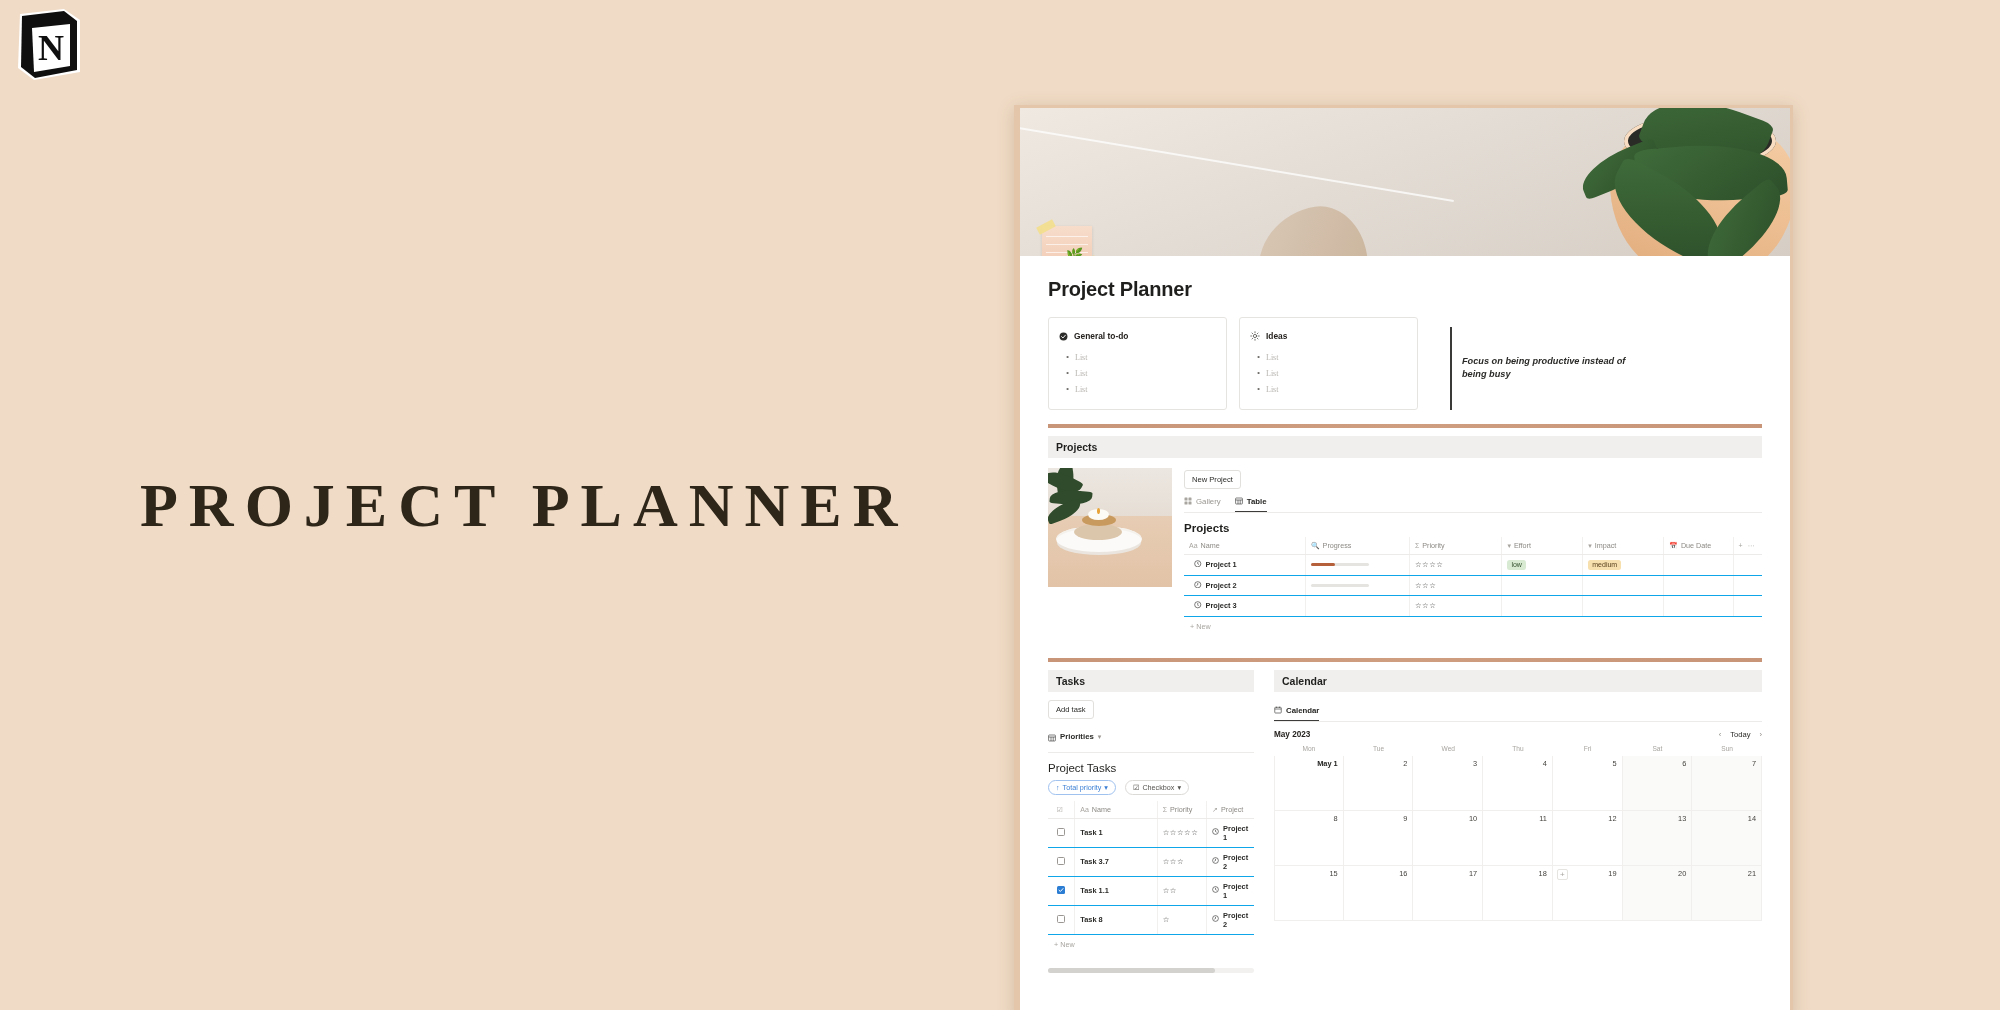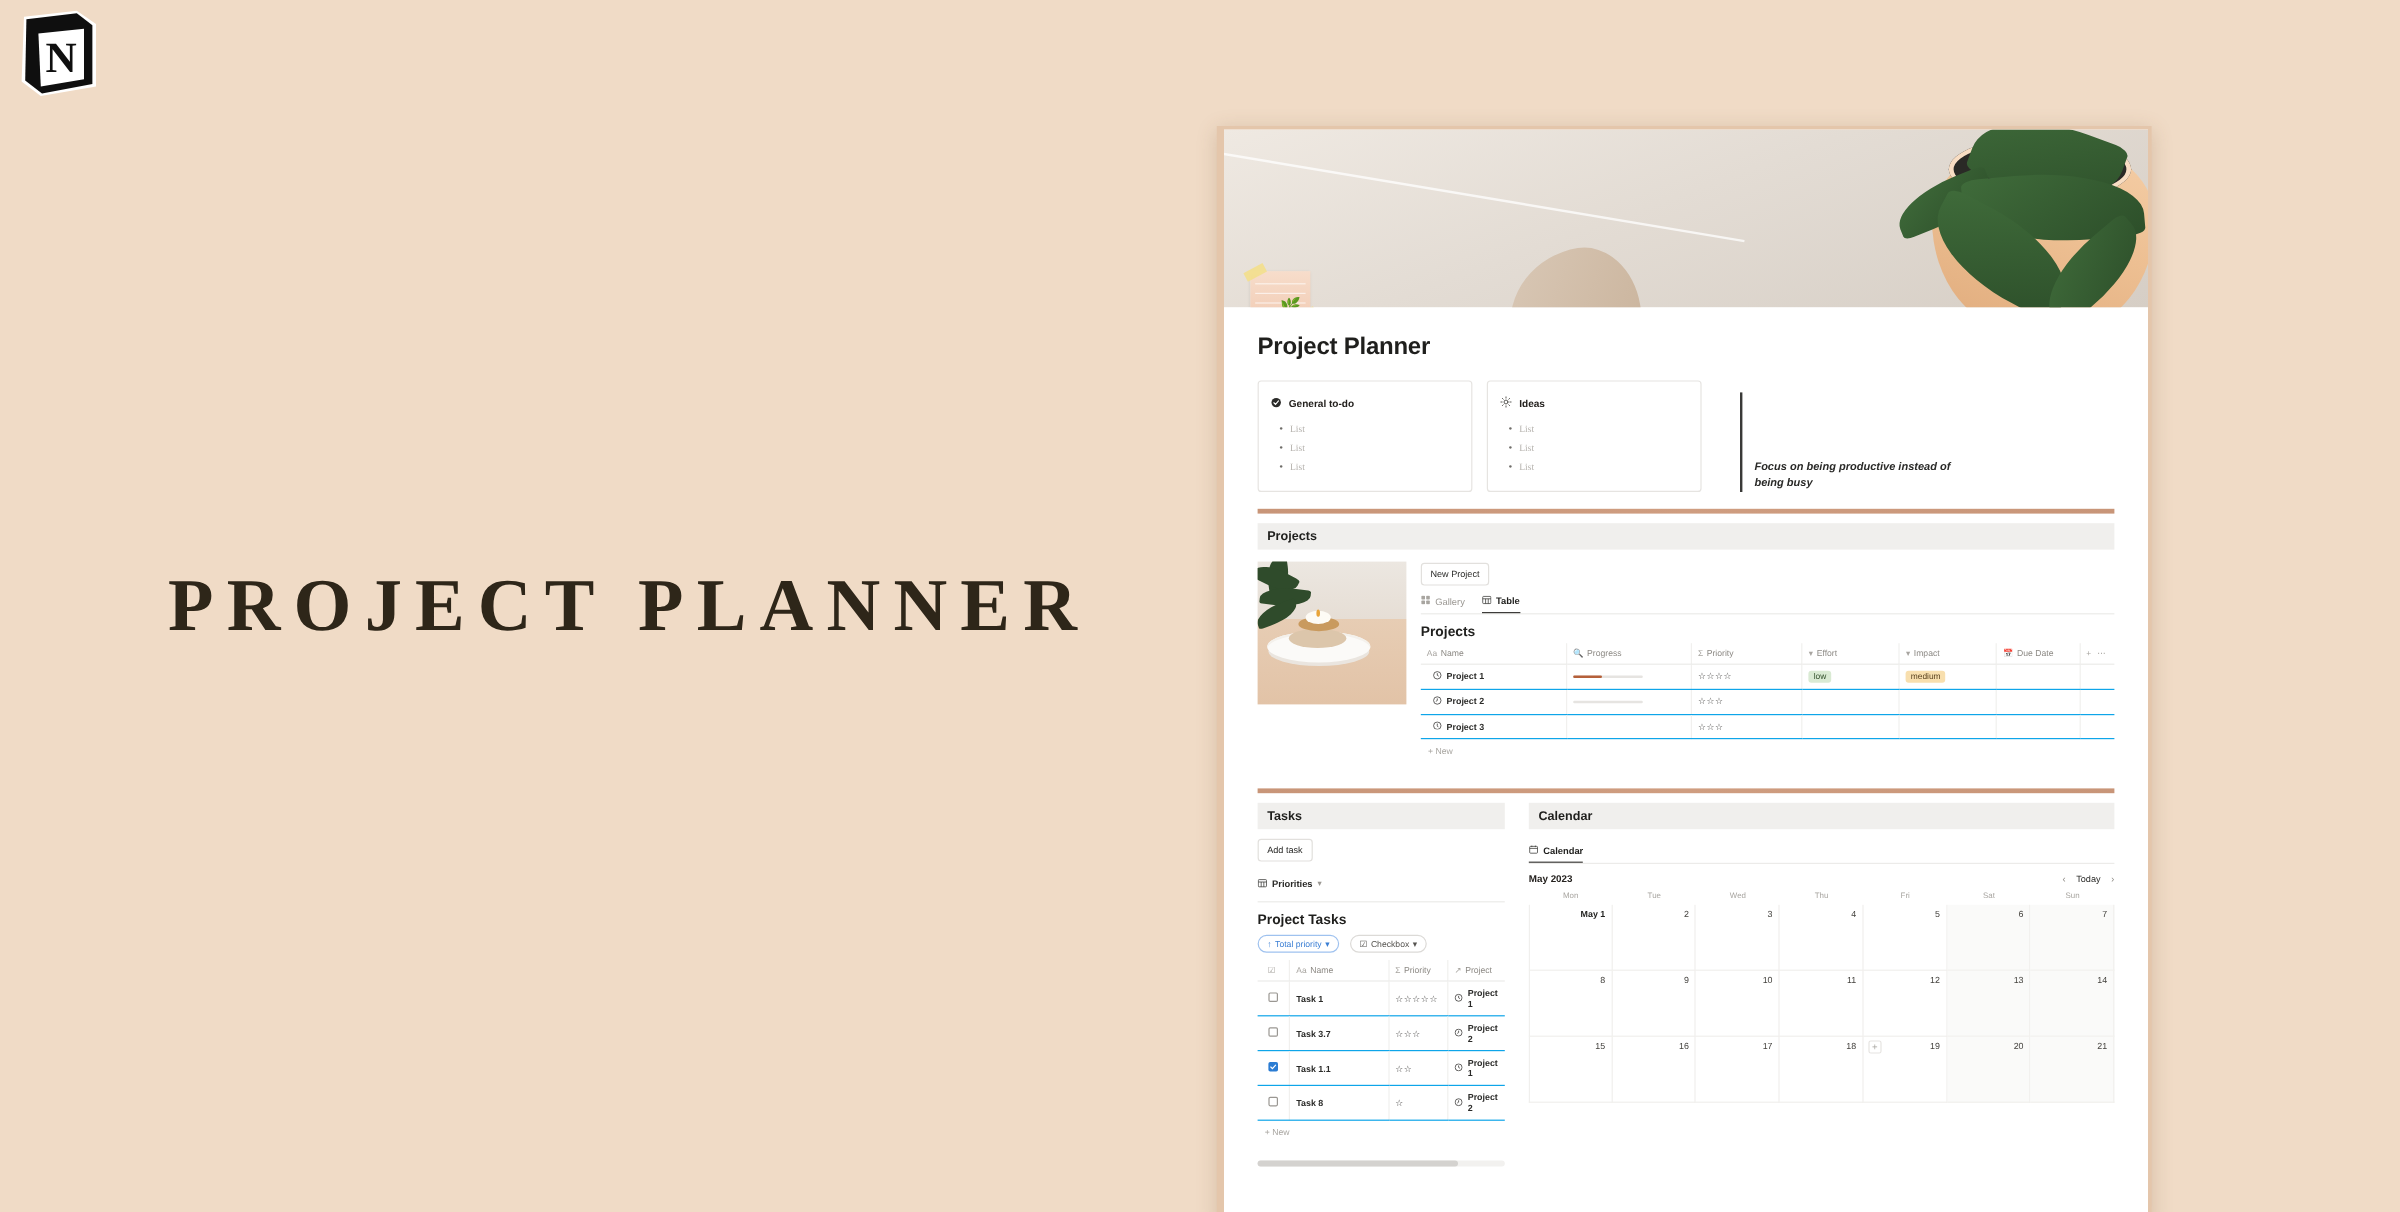--- a/index.html
+++ b/index.html
@@ -125,21 +125,21 @@
   }
   .card-head { display: flex; align-items: center; gap: 6px; margin-bottom: 4px; }
   .card-head .ttl { font-size: 8.4px; font-weight: 700; color: #25221f; }
   .card ul { list-style: none; margin: 0; padding-left: 16px; }
   .card li {
     font-size: 8px; color: #b6b3ae; position: relative; padding: 3.6px 0 3.6px 0; font-family: Liberation Serif, serif;
   }
   .card li::before {
     content: "•"; position: absolute; left: -9px; top: 2.5px; color: #6f6d69; font-size: 9px;
   }
-  .quote-wrap { display: flex; align-items: flex-end; padding-left: 20px; padding-top: 10px; }
+  .quote-wrap { display: flex; align-items: center; padding-left: 20px; padding-top: 10px; }
   .quote-bar { width: 2px; background: #3a3a38; align-self: stretch; margin-right: 10px; }
   .quote-txt {
     font-size: 9.2px; font-style: italic; font-weight: 700; color: #2a2a28;
     line-height: 1.45; width: 165px;
   }
 
   .divider-rule { height: 4px; background: linear-gradient(90deg,#c89578,#cf9d80,#c89578); margin: 14px 0 8px 0; }
   .section-bar {
     background: #f0efed; padding: 5px 8px; font-size: 10.5px; font-weight: 700; color: #1f1f1d;
   }
@@ -176,21 +176,21 @@
   .proj-photo .flame {
     position: absolute; left: 49px; top: 40px; width: 3px; height: 6px;
     background: #e8a43a; border-radius: 50% 50% 40% 40%;
   }
 
   .proj-db { flex: 1; }
   .btn-newproject {
     display: inline-block; border: 1px solid #e2e0dd; border-radius: 3px;
     font-size: 7.6px; color: #2a2a28; padding: 4px 7px; background: #fff; font-weight: 400;
   }
-  .view-tabs { display: flex; align-items: center; gap: 14px; margin-top: 8px; border-bottom: 1px solid #ecebe9; }
+  .view-tabs { display: flex; align-items: flex-start; gap: 14px; margin-top: 8px; border-bottom: 1px solid #ecebe9; }
   .view-tab { display: flex; align-items: center; gap: 4px; font-size: 7.8px; color: #9a9792; padding-bottom: 4px; }
   .view-tab.active { color: #1f1f1d; font-weight: 600; border-bottom: 1.6px solid #3d3c3a; }
   .db-title { font-size: 11.5px; font-weight: 700; color: #1f1f1d; margin: 9px 0 3px 0; }
 
   table.db { width: 100%; border-collapse: collapse; table-layout: fixed; }
   table.db th {
     text-align: left; font-size: 7.2px; font-weight: 400; color: #8d8a85;
     padding: 4px 5px; border-bottom: 1px solid #ecebe9; border-right: 1px solid #f1f0ee;
     white-space: nowrap;
   }
@@ -214,21 +214,21 @@
   .bottom-row { display: flex; gap: 20px; margin-top: 9px; }
   .tasks-col { width: 206px; }
   .cal-col { flex: 1; }
   .btn-addtask {
     display: inline-block; border: 1px solid #e2e0dd; border-radius: 3px;
     font-size: 7.6px; color: #2a2a28; padding: 4px 7px; background: #fff; margin-top: 8px;
   }
   .priorities-row { display: flex; align-items: center; gap: 4px; margin-top: 9px; padding-bottom: 6px;
                     border-bottom: 1px solid #ecebe9; }
   .priorities-row .lbl { font-size: 7.8px; color: #2a2a28; font-weight: 600; }
-  .sub-title { font-size: 11.5px; font-weight: 700; color: #1f1f1d; margin: 9px 0 6px 0; }
+  .sub-title { font-size: 11.5px; font-weight: 400; color: #1f1f1d; margin: 9px 0 6px 0; }
   .pills { display: flex; align-items: center; gap: 9px; margin-bottom: 6px; }
   .pill {
     display: inline-flex; align-items: center; gap: 3px;
     font-size: 7.2px; padding: 2px 7px; border-radius: 10px; border: 1px solid #dcdad7; color: #55534f;
   }
   .pill.blue { color: #3b7fd4; border-color: #9fc2ef; }
   .scrollbar { margin-top: 14px; height: 5px; background: #f2f1ef; border-radius: 3px; }
   .scrollbar .thumb { width: 81%; height: 100%; background: #d4d2cf; border-radius: 3px; }
 
   .cal-tabs { border-bottom: 1px solid #ecebe9; margin-top: 8px; }

